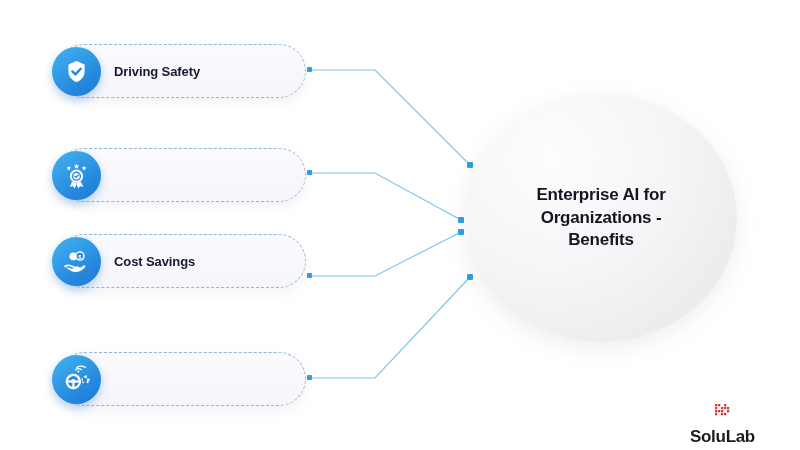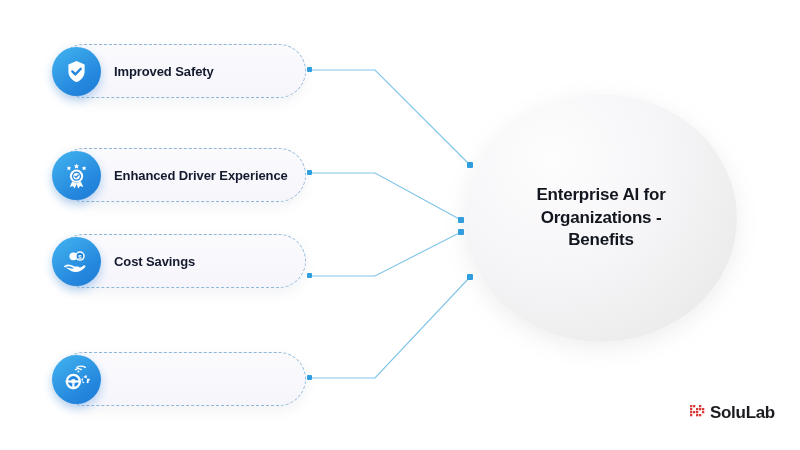--- a/index.html
+++ b/index.html
@@ -78,21 +78,21 @@
 
   #pill-0 { top:44px; }
   #pill-1 { top:148px; }
   #pill-2 { top:234px;align-items:center; }
   #pill-3 { top:352px; }
 
   
   #logo {
     position:absolute;
     left:690px; top:403px;
-    display:flex; align-items:center; gap:5px;
+    display:flex; align-items:center; gap:5px;flex-direction:column;
   }
   #logo-text {
     font-size:17px;
     font-weight:bold;
     color:#1b1b20;
     letter-spacing:-0.3px;
   }
 </style>
 </head>
 <body>
@@ -124,39 +124,38 @@
 Benefits</div>
   </div>
 
   <div class="pill" id="pill-0">
     <span class="pill-icon">
       <svg width="27" height="27" viewBox="0 0 24 24">
         <path d="M12 2.6 4.8 5.7v6.1c0 4.6 3.1 8.3 7.2 9.6 4.1-1.3 7.2-5 7.2-9.6V5.7L12 2.6z" fill="#ffffff"></path>
         <path d="M8.3 11.9l2.7 2.7 4.8-5" fill="none" stroke="#2487dd" stroke-width="2.1" stroke-linecap="round" stroke-linejoin="round"></path>
       </svg>
     </span>
-    <span class="pill-label">Improved Safety</span>
+    <span class="pill-label">Driving Safety</span>
   </div>
 
   <div class="pill" id="pill-1">
     <span class="pill-icon">
       <svg width="29" height="29" viewBox="0 0 26 26">
         <g fill="#ffffff">
           <path d="M6.2 4.4l.62 1.3 1.42.2-1.03 1 .25 1.42-1.26-.67-1.27.67.25-1.42-1.03-1 1.43-.2z"></path>
           <path d="M13 2.4l.7 1.45 1.6.23-1.16 1.12.28 1.6L13 6.05l-1.42.75.28-1.6-1.16-1.12 1.6-.23z"></path>
           <path d="M19.8 4.4l.62 1.3 1.43.2-1.03 1 .25 1.42-1.27-.67-1.26.67.25-1.42-1.03-1 1.42-.2z"></path>
           <path d="M9.1 18.3l-2.2 5 2.9-.9 1.6 2.2 1.9-4.6zM16.9 18.3l2.2 5-2.9-.9-1.6 2.2-1.9-4.6z"></path>
           <circle cx="13" cy="13.6" r="5.9"></circle>
         </g>
         <circle cx="13" cy="13.6" r="4.1" fill="#2487dd"></circle>
         <circle cx="13" cy="13.6" r="2.9" fill="#ffffff"></circle>
         <path d="M11.5 13.6l1.1 1.1 2.1-2.2" fill="none" stroke="#2487dd" stroke-width="1.2" stroke-linecap="round" stroke-linejoin="round"></path>
       </svg>
     </span>
-    <span class="pill-label">Enhanced Driver Experience</span>
   </div>
 
   <div class="pill" id="pill-2">
     <span class="pill-icon">
       <svg width="29" height="29" viewBox="0 0 26 26">
         <g fill="#ffffff">
           <circle cx="10.2" cy="8.4" r="3.5"></circle>
           <circle cx="16.1" cy="8.1" r="4.3"></circle>
         </g>
         <circle cx="16.1" cy="8.1" r="3.0" fill="#2487dd"></circle>

